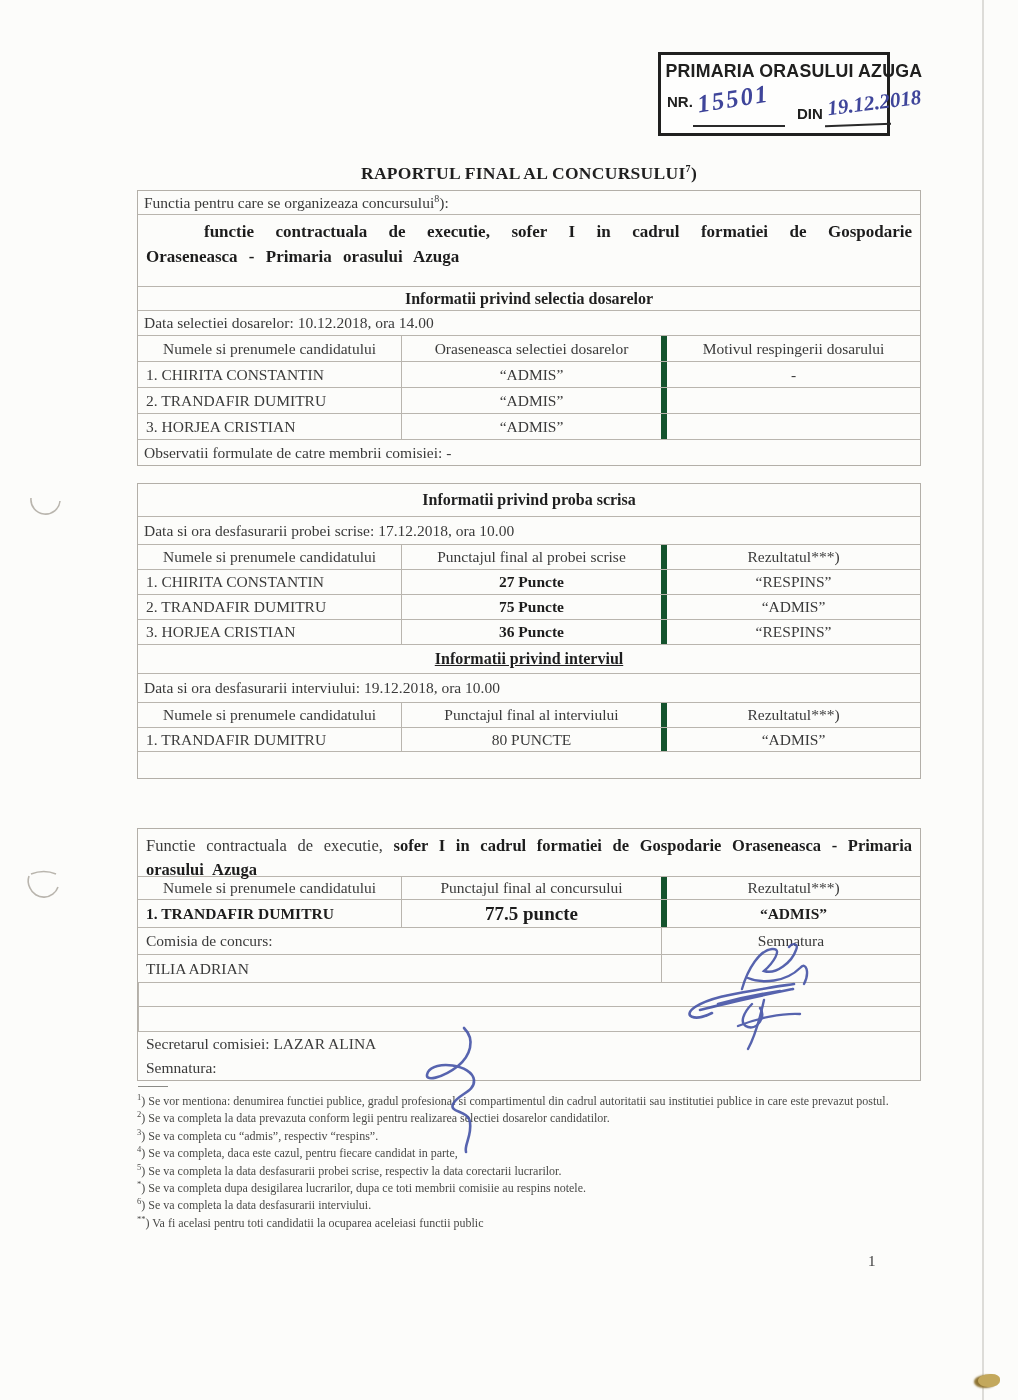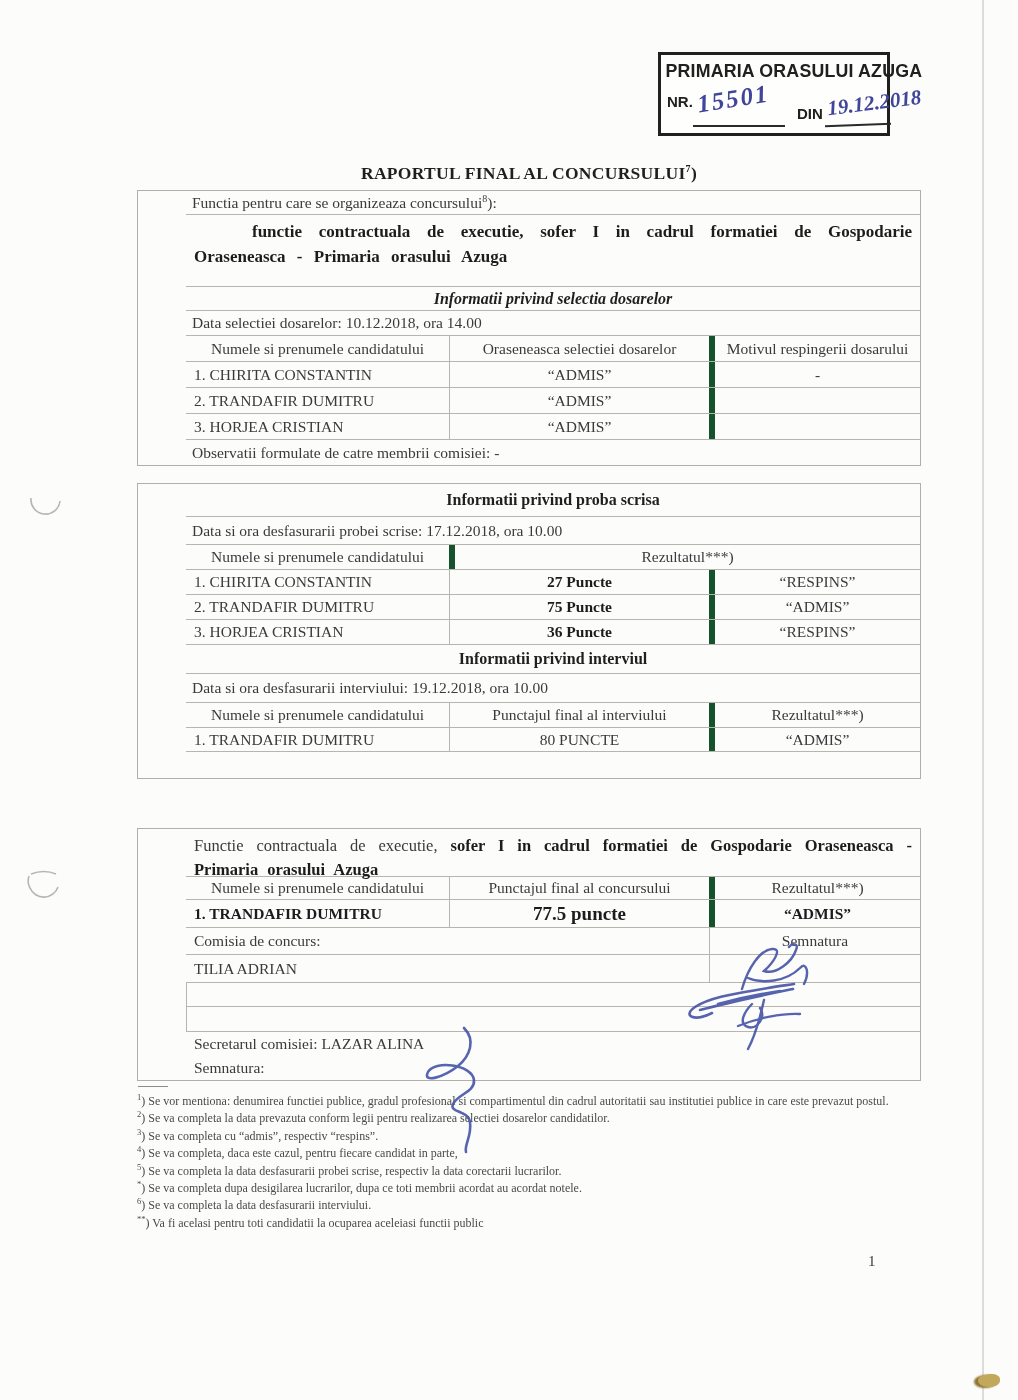--- a/index.html
+++ b/index.html
@@ -39,21 +39,21 @@
   .doc-title{
     position:absolute;left:137px;top:163px;width:784px;text-align:center;
     font-weight:bold;font-size:17.5px;color:#1f1f1f;letter-spacing:.3px;
   }
   sup{font-size:10px;}
   
   .blk{position:absolute;left:137px;width:784px;border:1px solid #b3afa8;box-sizing:border-box;}
   .blk-a{top:190px;}
   .blk-b{top:483px;}
   .blk-c{top:828px;}
-  .row{display:flex;border-bottom:1px solid #b9b5ae;box-sizing:border-box;font-size:15.5px;align-items:center;margin-left:48px;}
+  .row{display:flex;border-bottom:1px solid #b9b5ae;box-sizing:border-box;font-size:15.5px;align-items:center;}
   .row:last-child{border-bottom:none;}
   .row.noline{border-bottom:none;}
   .cell{box-sizing:border-box;height:100%;display:flex;align-items:center;}
   .c1{width:263px;padding-left:8px;font-family:Liberation Serif, serif;}
   .c2{width:260px;border-left:1px solid #b9b5ae;justify-content:center;text-align:center;}
   .c3{flex:1;border-left:6px solid #14532d;justify-content:center;text-align:center;}
   .sec-head{justify-content:center;font-weight:bold;font-size:16px;color:#1f1f1f;}
   .lab{padding-left:6px;}
   .b{font-weight:bold;color:#1c1c1c;}
   .para{display:block;padding:5px 8px 0 8px;text-align:justify;line-height:1.45;}
@@ -99,21 +99,21 @@
     <span>RAPORTUL FINAL AL CONCURSULUI</span><sup>7</sup><span>)</span>
   </div>
 
   <div class="blk blk-a">
     <div class="row" style="height:24px;">
       <span class="lab"><span>Functia  pentru care se organizeaza concursului</span><sup>8</sup><span>):</span></span>
     </div>
     <div class="row" style="height:72px;align-items:flex-start;">
       <span class="para intro-val">functie contractuala de executie, sofer I in cadrul formatiei de Gospodarie Oraseneasca -  Primaria orasului Azuga</span>
     </div>
-    <div class="row sec-head" style="height:24px;font-style:italic;">Informatii privind selectia dosarelor</div>
+    <div class="row sec-head" style="height:24px;">Informatii privind selectia dosarelor</div>
     <div class="row" style="height:25px;">
         <span class="lab">Data selectiei dosarelor: 10.12.2018, ora 14.00</span>
       </div>
     <div class="row" style="height:26px;">
       <div class="cell c1" style="justify-content:center;padding-left:0;">Numele si prenumele candidatului</div>
       <div class="cell c2">Oraseneasca selectiei dosarelor</div>
       <div class="cell c3">Motivul respingerii dosarului</div>
     </div>
     <div class="row" style="height:26px;">
       <div class="cell c1">1. CHIRITA CONSTANTIN</div>
@@ -135,38 +135,39 @@
       </div>
   </div>
 
   <div class="blk blk-b">
     <div class="row sec-head" style="height:33px;">Informatii privind proba scrisa</div>
     <div class="row" style="height:28px;">
         <span class="lab">Data si ora desfasurarii probei scrise: 17.12.2018, ora 10.00</span>
       </div>
     <div class="row" style="height:25px;">
       <div class="cell c1" style="justify-content:center;padding-left:0;">Numele si prenumele candidatului</div>
+      <div class="cell c2">Punctajul final al probei scrise</div>
       <div class="cell c3">Rezultatul***)</div>
     </div>
     <div class="row" style="height:25px;">
       <div class="cell c1">1. CHIRITA CONSTANTIN</div>
       <div class="cell c2 b">27 Puncte</div>
       <div class="cell c3">“RESPINS”</div>
     </div>
     <div class="row" style="height:25px;">
       <div class="cell c1">2. TRANDAFIR DUMITRU</div>
       <div class="cell c2 b">75 Puncte</div>
       <div class="cell c3">“ADMIS”</div>
     </div>
     <div class="row" style="height:25px;">
       <div class="cell c1">3. HORJEA CRISTIAN</div>
       <div class="cell c2 b">36 Puncte</div>
       <div class="cell c3">“RESPINS”</div>
     </div>
-    <div class="row sec-head" style="height:29px;">Informatii privind interviul</div>
+    <div class="row sec-head" style="height:29px;text-decoration:underline;">Informatii privind interviul</div>
     <div class="row" style="height:29px;">
         <span class="lab">Data si ora desfasurarii interviului: 19.12.2018, ora 10.00</span>
       </div>
     <div class="row" style="height:25px;">
       <div class="cell c1" style="justify-content:center;padding-left:0;">Numele si prenumele candidatului</div>
       <div class="cell c2">Punctajul final al interviului</div>
       <div class="cell c3">Rezultatul***)</div>
     </div>
     <div class="row" style="height:24px;">
       <div class="cell c1">1. TRANDAFIR DUMITRU</div>
@@ -212,21 +213,21 @@
     </div>
   </div>
 
   <div class="fn-rule"></div>
   <div class="footnotes">
     <div class="fn"><sup>1</sup><span>) Se vor mentiona: denumirea functiei publice, gradul profesional si compartimentul din cadrul autoritatii sau institutiei publice in care este prevazut postul.</span></div>
     <div class="fn"><sup>2</sup><span>) Se va completa  la data prevazuta conform legii pentru realizarea selectiei dosarelor candidatilor.</span></div>
     <div class="fn"><sup>3</sup><span>) Se va completa cu “admis”, respectiv “respins”.</span></div>
     <div class="fn"><sup>4</sup><span>) Se va completa, daca este cazul, pentru fiecare candidat in parte,</span></div>
     <div class="fn"><sup>5</sup><span>) Se va completa la data desfasurarii probei scrise, respectiv la data corectarii lucrarilor.</span></div>
-    <div class="fn"><sup>*</sup><span>) Se va completa dupa desigilarea lucrarilor, dupa ce toti membrii acordat au acordat notele.</span></div>
+    <div class="fn"><sup>*</sup><span>) Se va completa dupa desigilarea lucrarilor, dupa ce toti membrii comisiie au respins notele.</span></div>
     <div class="fn"><sup>6</sup><span>) Se va completa la data desfasurarii interviului.</span></div>
     <div class="fn"><sup>**</sup><span>) Va fi acelasi pentru toti candidatii la ocuparea aceleiasi functii public</span></div>
   </div>
 
   <div class="page-num">1</div>
 
   <svg class="overlay" viewBox="0 0 1018 1400" xmlns="http://www.w3.org/2000/svg">
 
     <g stroke="#a7a29a" stroke-width="1.6" fill="none" opacity=".8">
       <path d="M31,498 A14,14 0 0 0 60,501"></path>

